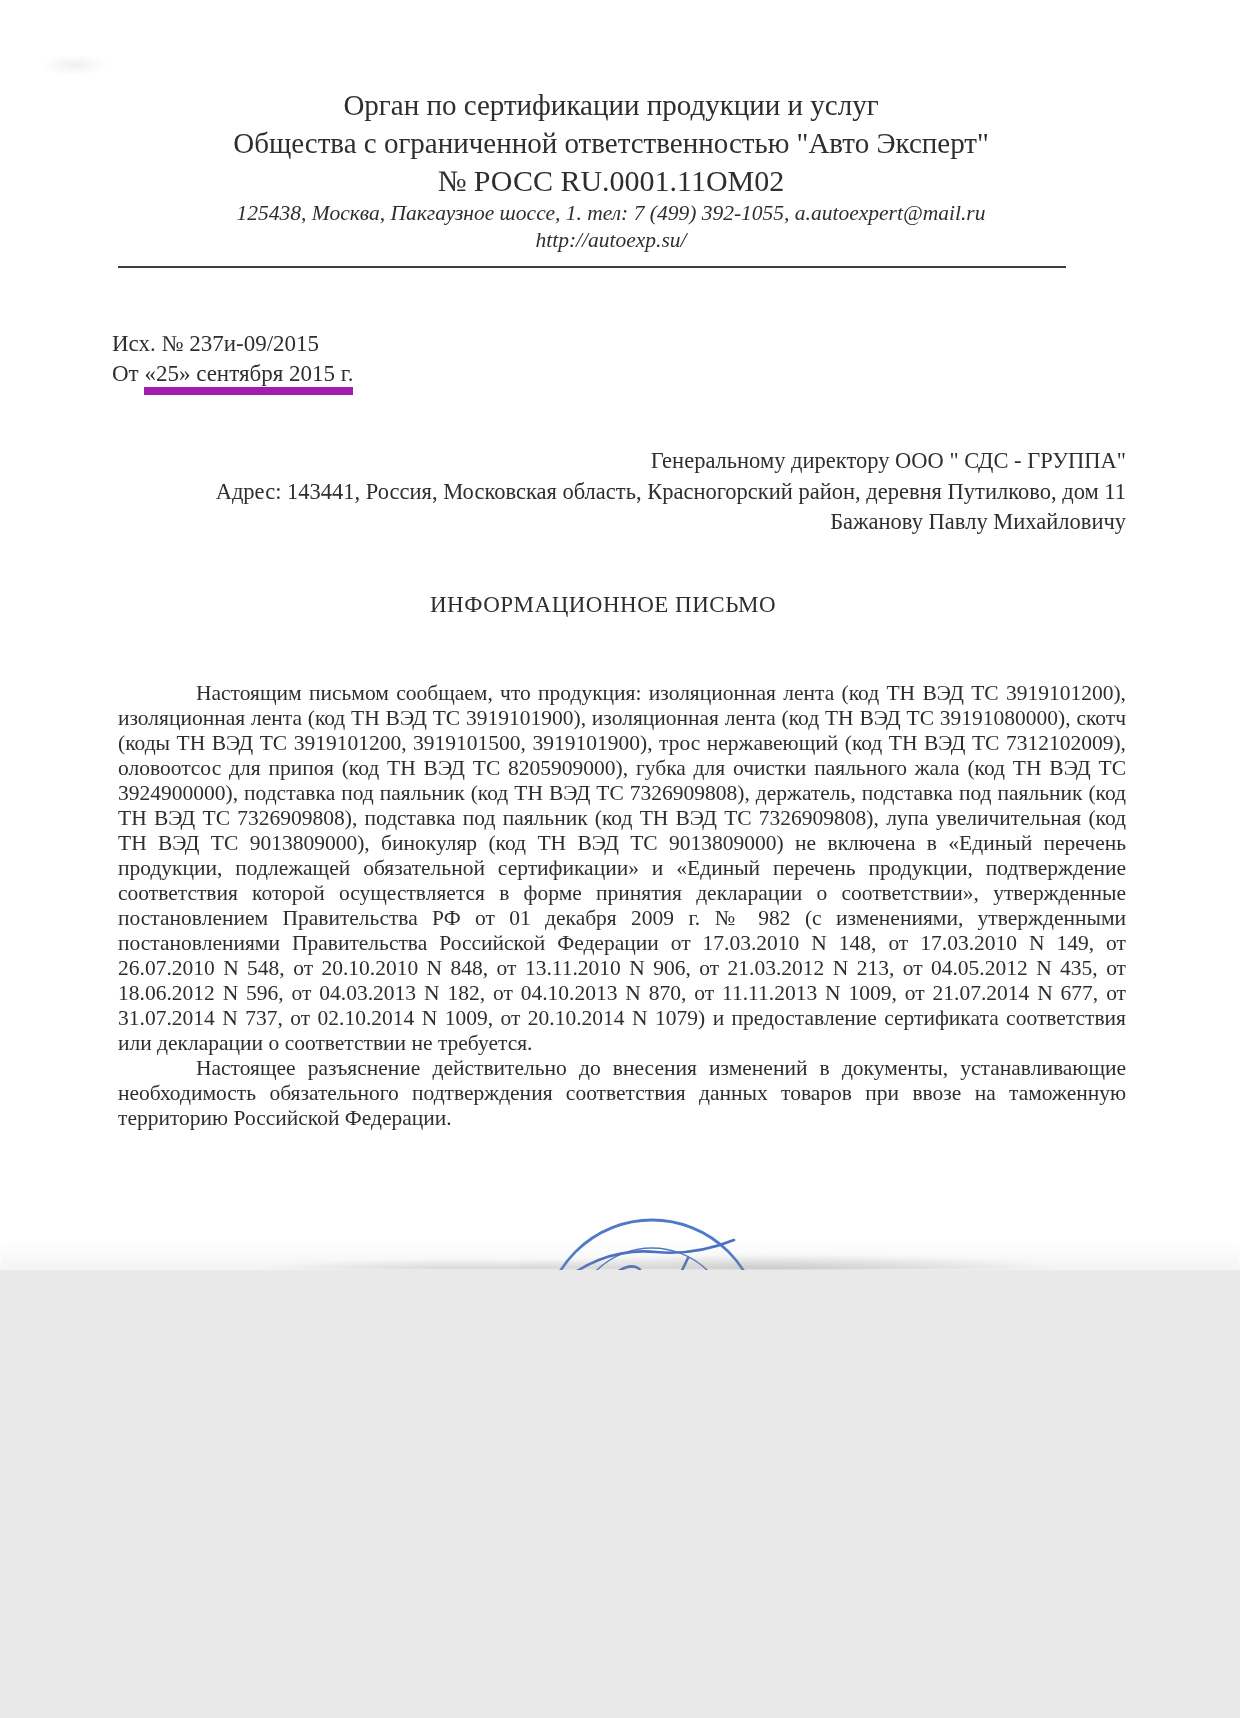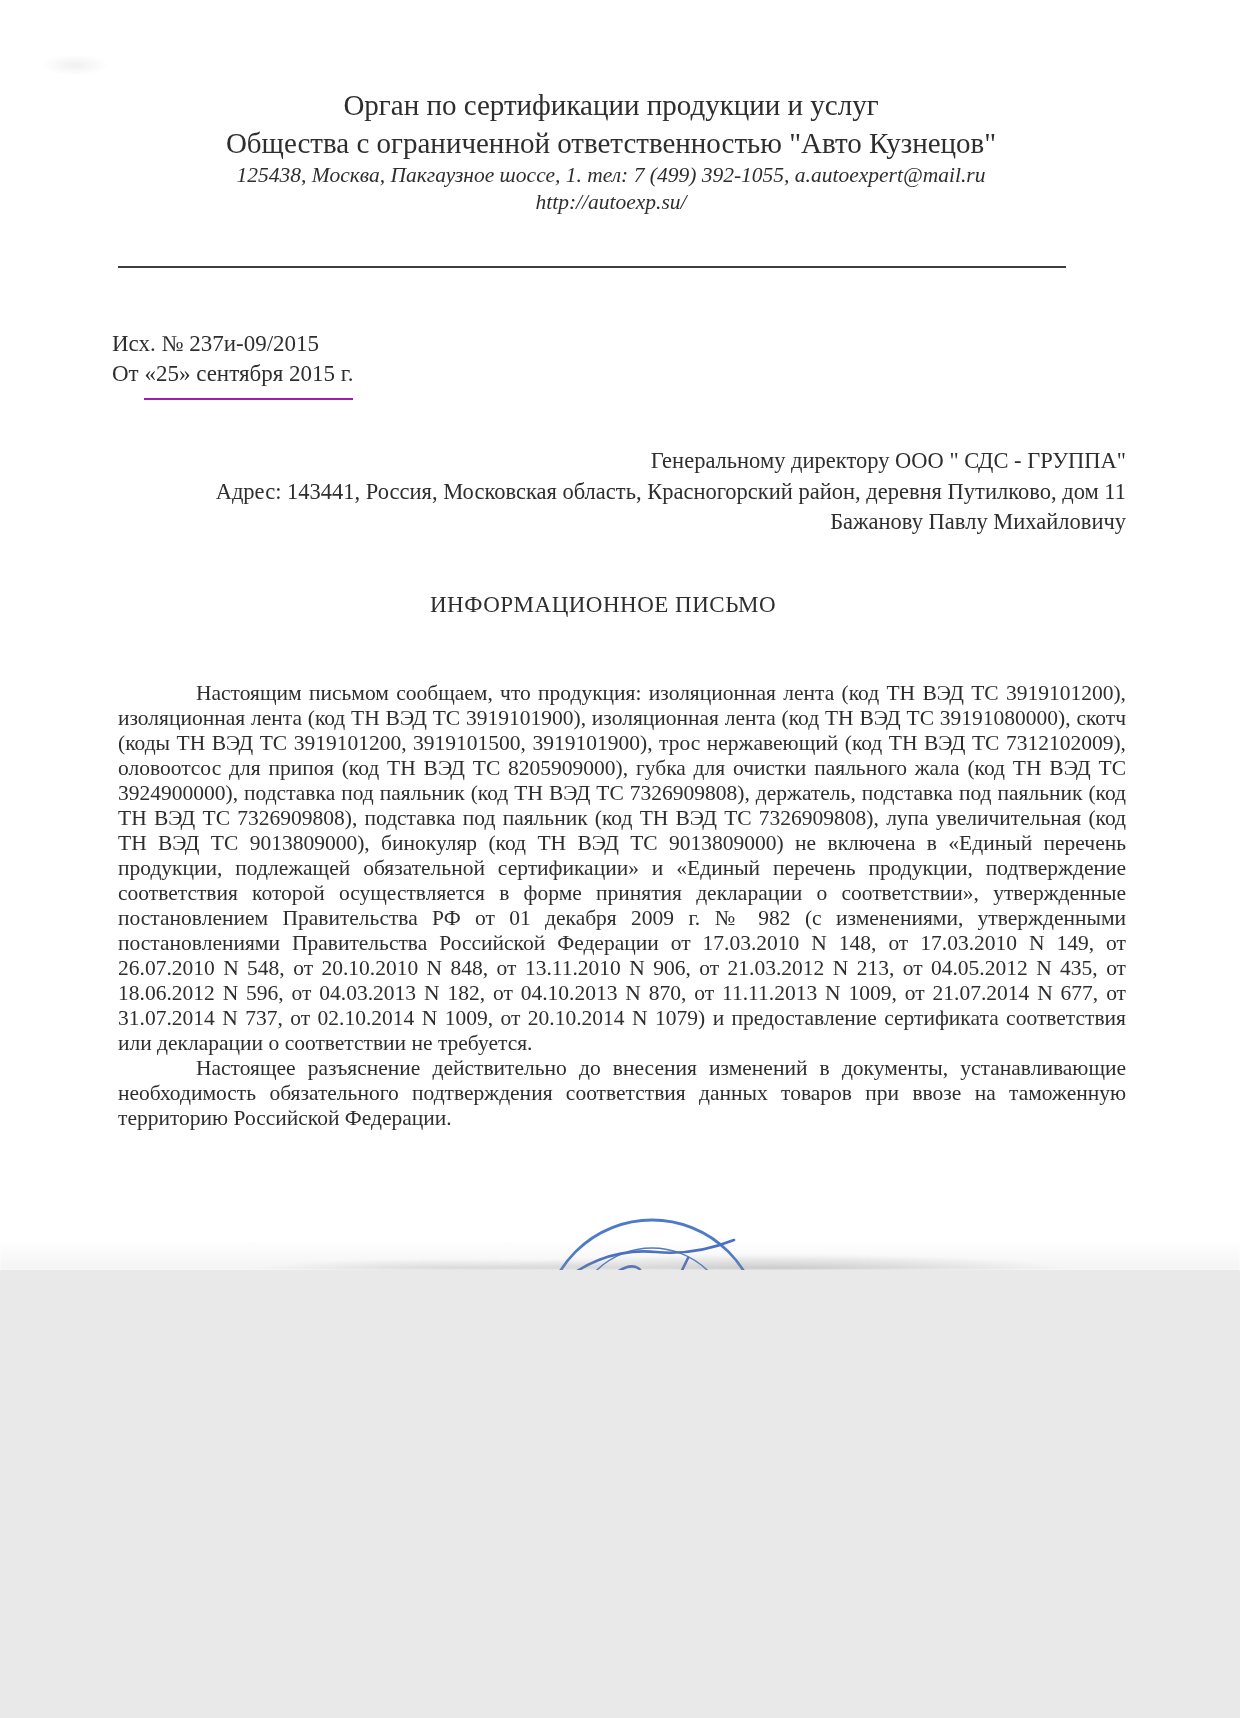--- a/index.html
+++ b/index.html
@@ -21,21 +21,21 @@
   .lh-small{font-size:21.5px;line-height:27px;white-space:nowrap;font-style:italic;}
   .rule{
     position:absolute;top:266px;left:118px;width:948px;height:0;
     border-top:2.2px solid #3e3e3e;
   }
   
   .ref{
     position:absolute;top:329px;left:112px;
     font-size:23px;line-height:30px;
   }
-  .u{border-bottom:2px solid #a21caf;padding-bottom:12px;}
+  .u{border-bottom:8px solid #a21caf;padding-bottom:1px;}
   
   .addressee{
     position:absolute;top:446px;left:114px;width:1012px;
     font-size:22.5px;line-height:30.5px;text-align:right;
   }
   
   .doc-title{
     position:absolute;top:592px;left:97px;width:1012px;
     text-align:center;font-size:23px;letter-spacing:0.5px;
   }
@@ -78,21 +78,22 @@
 </style>
 </head>
 <body>
 
 <div class="page">
 
   <div class="smudge-tl"></div>
 
   <div class="letterhead">
     <div class="lh-big">Орган по сертификации продукции и услуг</div>
-    <div class="lh-big">Общества с ограниченной ответственностью "Авто Кузнецов"</div>
+    <div class="lh-big">Общества с ограниченной ответственностью "Авто Эксперт"</div>
+    <div class="lh-num">№ РОСС RU.0001.11ОМ02</div>
     <div class="lh-small">125438, Москва, Пакгаузное шоссе, 1. тел: 7 (499) 392-1055, a.autoexpert@mail.ru</div>
     <div class="lh-small">http://autoexp.su/</div>
   </div>
   <div class="rule"></div>
 
   <div class="ref">
     <div>Исх. № 237и-09/2015</div>
     <div><span>От </span><span class="u">«25» сентября 2015 г.</span></div>
   </div>
 

